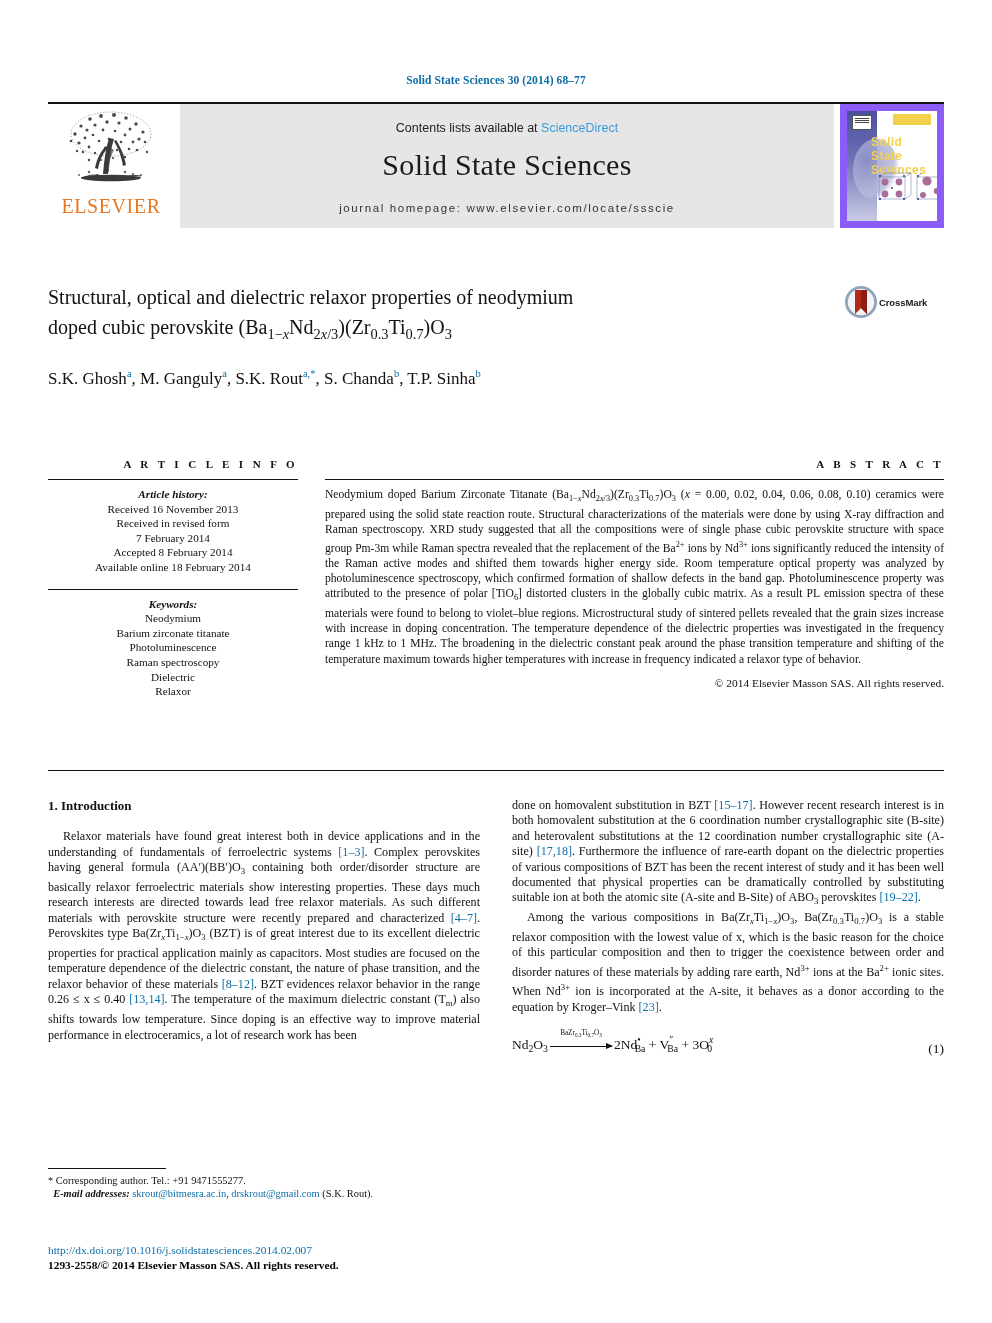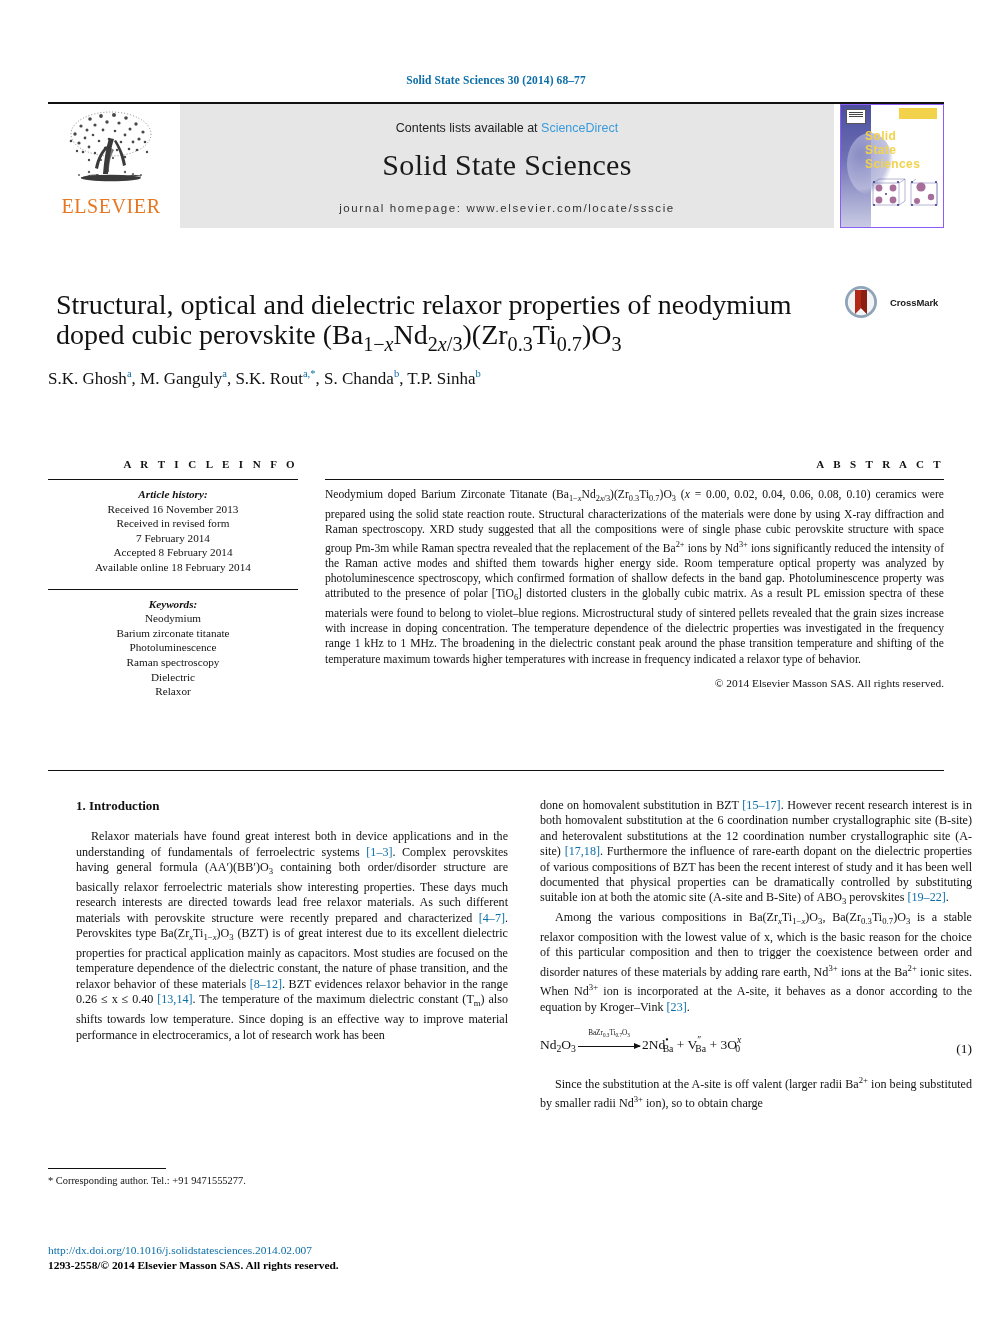--- a/index.html
+++ b/index.html
@@ -51,21 +51,21 @@
   .journal-title {
     font-family: "Liberation Serif", serif;
     font-size: 30px; color:#1a1a1a; margin: 13px 0 20px 0; letter-spacing: .3px;
   }
   .homepage {
     font-family:"Liberation Sans", sans-serif;
     font-size: 11.5px; color:#333; letter-spacing: 1.6px;
   }
   .cover-thumb {
     width: 104px; flex: 0 0 104px; margin-left: 6px;
-    border: 1px solid #8b5cf6; background:#fff; position: relative; overflow:hidden;
+    border: 7px solid #8b5cf6; background:#fff; position: relative; overflow:hidden;
   }
   .cover-left {
     position:absolute; left:0; top:0; width:30px; height:100%;
     background: linear-gradient(180deg,#4b4e9e 0%, #6f72b5 45%, #c9cbe4 100%);
   }
   .cover-ell {
     position:absolute; left:6px; top:28px; width:46px; height:62px; border-radius:50%;
     background: radial-gradient(ellipse at 30% 35%, #8f92c6 0%, #b9bbdd 60%, rgba(255,255,255,0) 72%);
     opacity:.85;
   }
@@ -81,26 +81,26 @@
   .cover-title {
     position:absolute; left:24px; top:24px;
     font-family:"Liberation Sans", sans-serif; font-weight:bold;
     font-size:12px; line-height:14px; color:#f2d24b; letter-spacing:.4px;
   }
   .cover-crystals { position:absolute; left:30px; bottom:14px; width:68px; height:36px; }
 
   
   .title-area { position:absolute; left:48px; top:282px; width:896px; }
   h1.paper-title {
-    margin:8px; font-family:"Liberation Serif", serif; font-weight:normal;
-    font-size: 28px; line-height: 30px; color:#111; width: 790px;
+    margin:0; font-family:"Liberation Serif", serif; font-weight:normal;
+    font-size: 20px; line-height: 30px; color:#111; width: 790px;
   }
   .crossmark {
     position:absolute; right:0; top:2px; width:100px; height:36px;
-    display:flex; align-items:center; gap:12px;
+    display:flex; align-items:center; gap:1px;
   }
   .cm-word {
     font-family:"Liberation Sans", sans-serif; font-weight:bold; font-size:9.5px;
     color:#1a1a1a; letter-spacing:-.1px;
   }
 
   .authors {
     position:absolute; left:48px; top:368px; width:896px;
     font-family:"Liberation Serif", serif; font-size:17px; color:#111;
   }
@@ -130,21 +130,21 @@
     color:#111; text-align: justify; text-justify: inter-word;
   }
   .copyline { text-align:right; margin-top: 9px; font-size:11.4px; }
 
   .big-rule { position:absolute; left:48px; top:770px; width:896px; border-top:1.6px solid #111; }
 
   
   .col {
     position:absolute; top:798px; width:432px;
     font-family:"Liberation Serif", serif; font-size:12.1px; line-height:15.4px;
-    color:#111; text-align: justify; margin-left: 28px;
+    color:#111; text-align: justify;
   }
   .col-l { left:48px; }
   .col-r { left:512px; }
   h2.sec {
     margin:0 0 16px 0; font-size:13px; font-weight:bold; font-family:"Liberation Serif", serif;
   }
   p.para { margin:0 0 0 0; text-indent: 15px; }
   a.ref, .ref { color:#0b6ea8; text-decoration:none; }
 
   .eqn {
@@ -364,26 +364,31 @@
   <div class="col col-r">
     <p class="para" style="text-indent:0"><span>done on homovalent substitution in BZT </span><span class="ref">[15–17]</span><span>. However recent research interest is in both homovalent substitution at the 6 coordination number crystallographic site (B-site) and heterovalent substitutions at the 12 coordination number crystallographic site (A-site) </span><span class="ref">[17,18]</span><span>. Furthermore the influence of rare-earth dopant on the dielectric properties of various compositions of BZT has been the recent interest of study and it has been well documented that physical properties can be dramatically controlled by substituting suitable ion at both the atomic site (A-site and B-Site) of ABO</span><sub>3</sub><span> perovskites </span><span class="ref">[19–22]</span><span>.</span></p>
 
     <p class="para"><span>Among the various compositions in Ba(Zr</span><sub><i>x</i></sub>Ti<sub>1−<i>x</i></sub>)O<sub>3</sub>, Ba(Zr<sub>0.3</sub>Ti<sub>0.7</sub>)O<sub>3</sub><span> is a stable relaxor composition with the lowest value of x, which is the basic reason for the choice of this particular composition and then to trigger the coexistence between order and disorder natures of these materials by adding rare earth, Nd</span><sup>3+</sup><span> ions at the Ba</span><sup>2+</sup><span> ionic sites. When Nd</span><sup>3+</sup><span> ion is incorporated at the A-site, it behaves as a donor according to the equation by Kroger–Vink </span><span class="ref">[23]</span><span>.</span></p>
 
     <div class="eqn">
       <span class="eqn-body">Nd<sub>2</sub>O<sub>3</sub><span class="arrow-wrap"><span class="arrow-lab">BaZr<sub>0.3</sub>Ti<sub>0.7</sub>O<sub>3</sub></span><span class="arrow-line"></span></span>2Nd<sup>•</sup><sub style="margin-left:-6px">Ba</sub> + V<sup>″</sup><sub style="margin-left:-6px">Ba</sub> + 3O<sup><i>x</i></sup><sub style="margin-left:-6px">0</sub></span>
       <span>(1)</span>
     </div>
 
-    <p class="para" style="margin-top:16px"><span>Since the substitution at the A-site is off valent (larger radii Ba</span><sup>2+</sup><span> ion being substituted by smaller radii Nd</span><sup>3+</sup><span> ion), so to obtain charge</span></p>
   </div>
 
   <div class="footnote">
     <div class="fn-rule"></div>
     <div>* Corresponding author. Tel.: +91 9471555277.</div>
+    <div>
+      &nbsp;&nbsp;<span class="em">E-mail addresses:</span>
+      <span class="doi-link">skrout@bitmesra.ac.in</span>,
+      <span class="doi-link">drskrout@gmail.com</span>
+      <span>(S.K. Rout).</span>
+    </div>
   </div>
 
   <div class="doi-block">
     <div class="doi-link">http://dx.doi.org/10.1016/j.solidstatesciences.2014.02.007</div>
     <div style="font-weight:bold">1293-2558/© 2014 Elsevier Masson SAS. All rights reserved.</div>
   </div>
 
 </div>
 
 </body></html>

